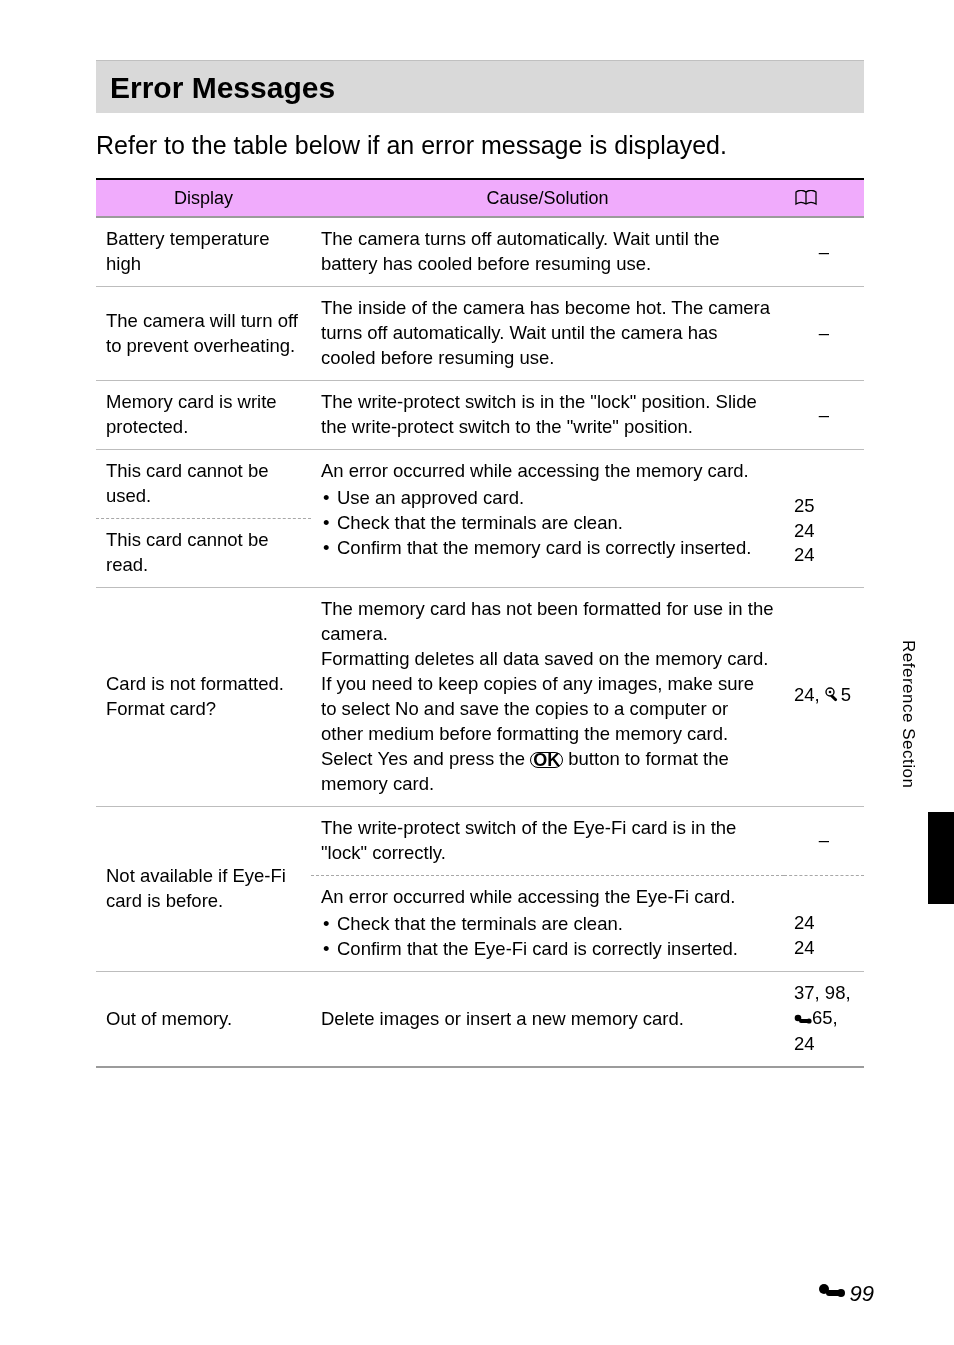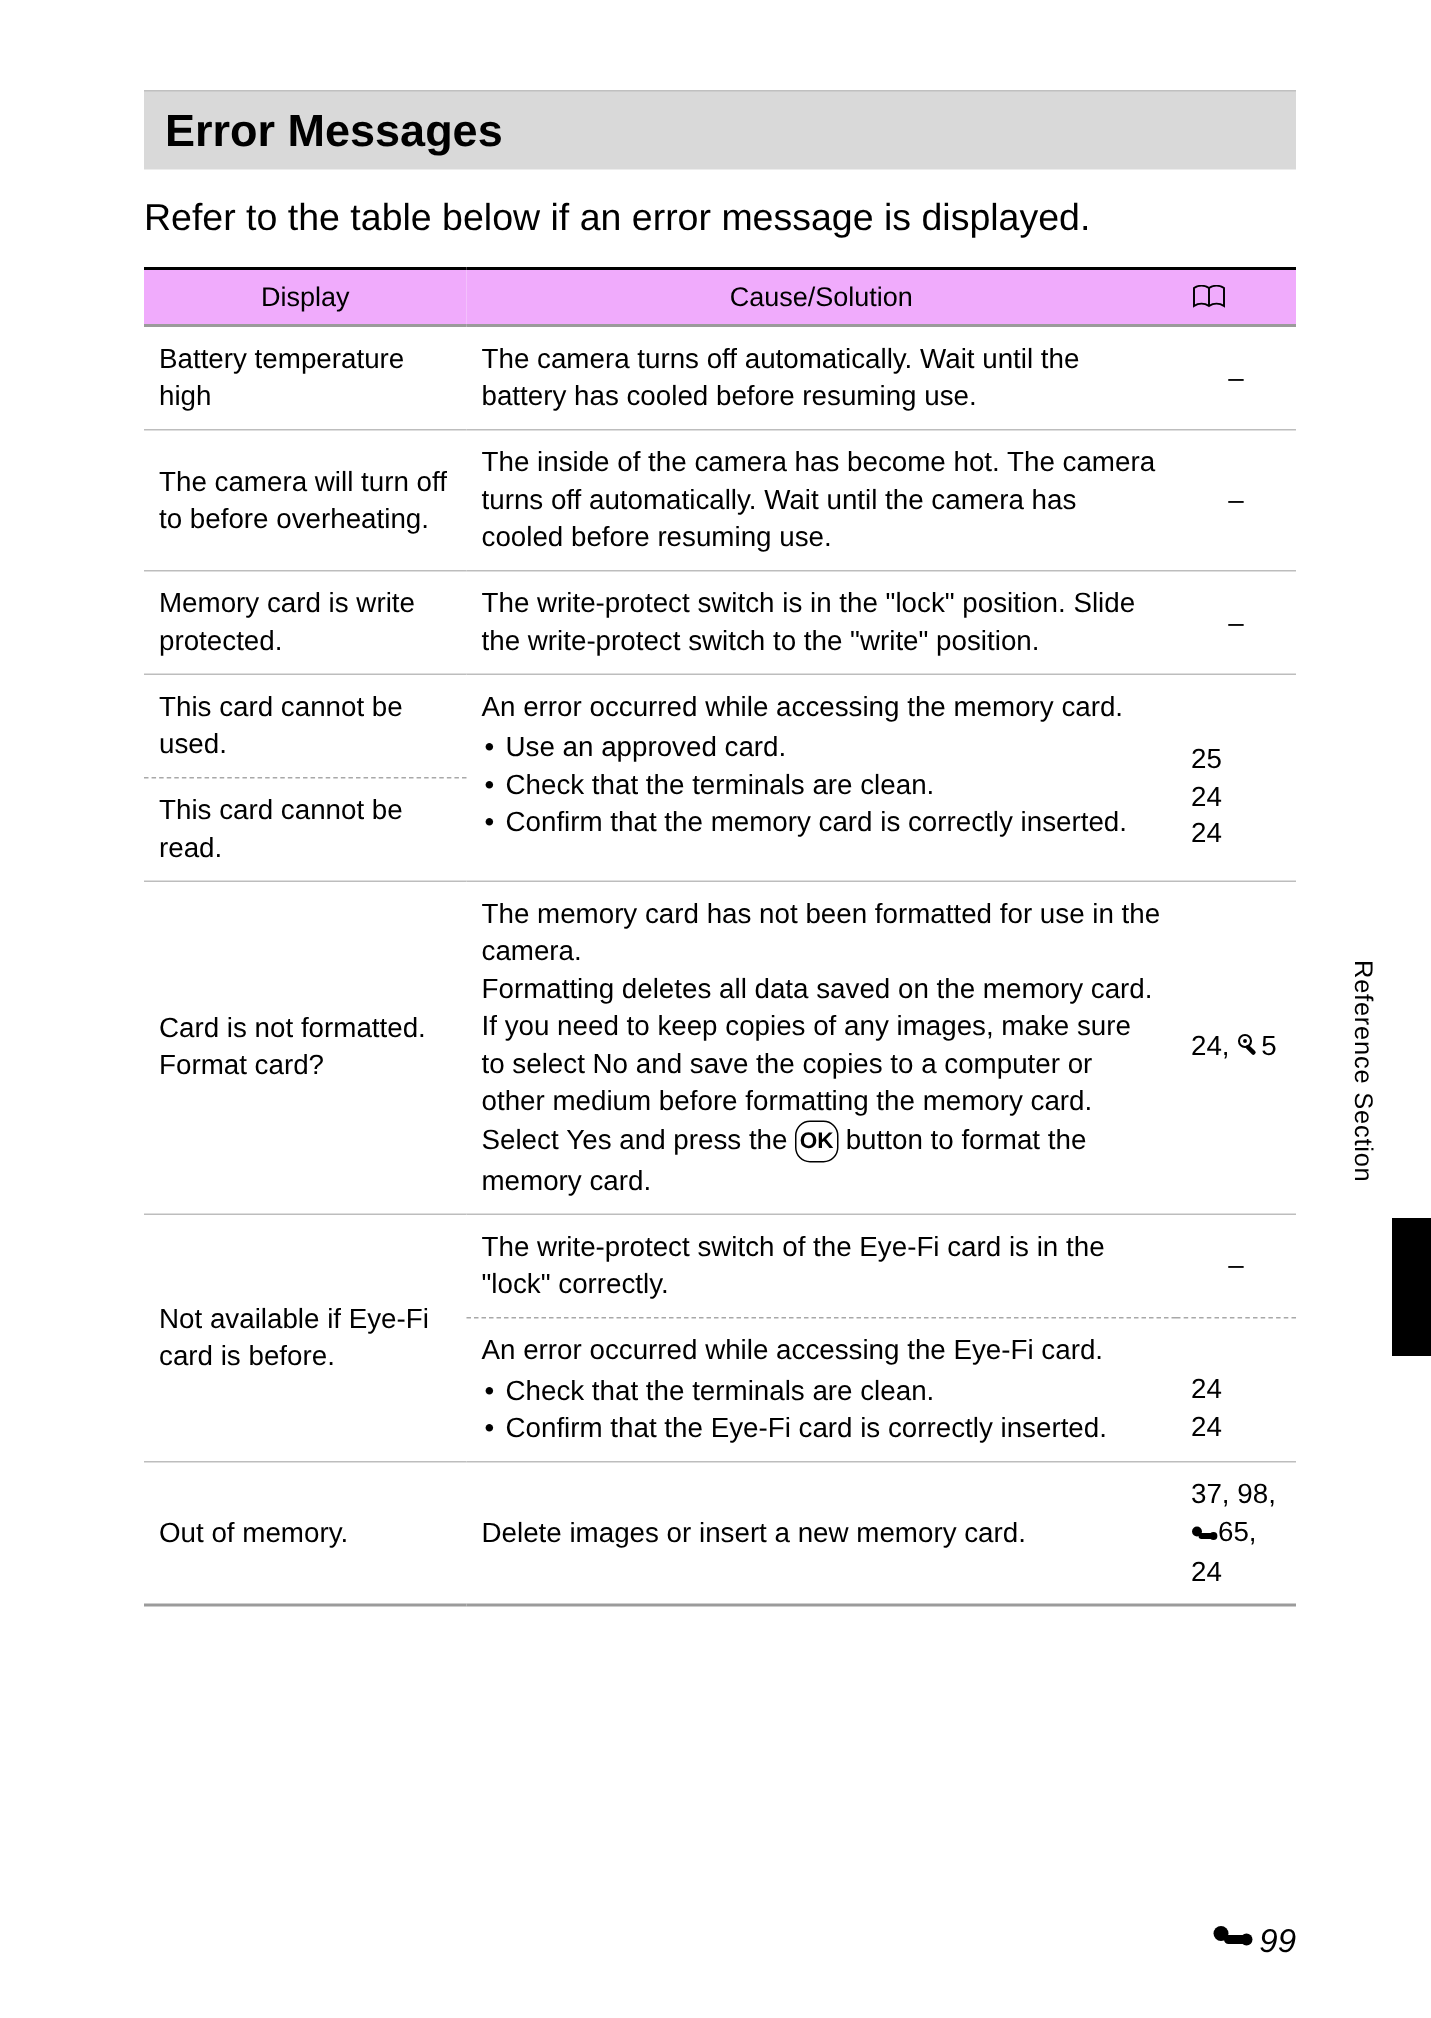--- a/index.html
+++ b/index.html
@@ -74,39 +74,39 @@
   .side-tab {
     position: absolute;
     right: 0;
     top: 812px;
     width: 26px;
     height: 92px;
     background: #000;
   }
   .page-num {
     position: absolute;
-    right: 90px;
+    right: 80px;
     bottom: 38px;
     font-size: 22px;
     font-style: italic;
     font-weight: 300;
     display: flex;
     gap: 4px;
   }
   .book-icon svg { display: block; }
   .ok-btn {
     display: inline-flex;
     align-items: center;
     justify-content: center;
     border: 1.6px solid #000;
     border-radius: 10px;
-    font-size: 15px;
+    font-size: 18px;
     font-weight: 700;
     padding: 0 2px;
-    height: 28px;
+    height: 16px;
     line-height: 14px;
     vertical-align: middle;
     font-style: normal;
   }
   .refsec-icon { display: inline-block; vertical-align: -2px; }
   .wrench-icon { display: inline-block; vertical-align: -2px; }
   .bottom-border { border-bottom: 2px solid #9b9b9b; }
 </style>
 </head>
 <body>
@@ -141,21 +141,21 @@
     </thead>
     <tbody>
 
       <tr class="hr-heavy">
         <td>Battery temperature high</td>
         <td class="cs">The camera turns off automatically. Wait until the battery has cooled before resuming use.</td>
         <td class="center">–</td>
       </tr>
 
       <tr class="hr-light">
-        <td>The camera will turn off to before overheating.</td>
+        <td>The camera will turn off to prevent overheating.</td>
         <td class="cs">The inside of the camera has become hot. The camera turns off automatically. Wait until the camera has cooled before resuming use.</td>
         <td class="center">–</td>
       </tr>
 
       <tr class="hr-light">
         <td>Memory card is write protected.</td>
         <td class="cs">The write-protect switch is in the "lock" position. Slide the write-protect switch to the "write" position.</td>
         <td class="center">–</td>
       </tr>
 

